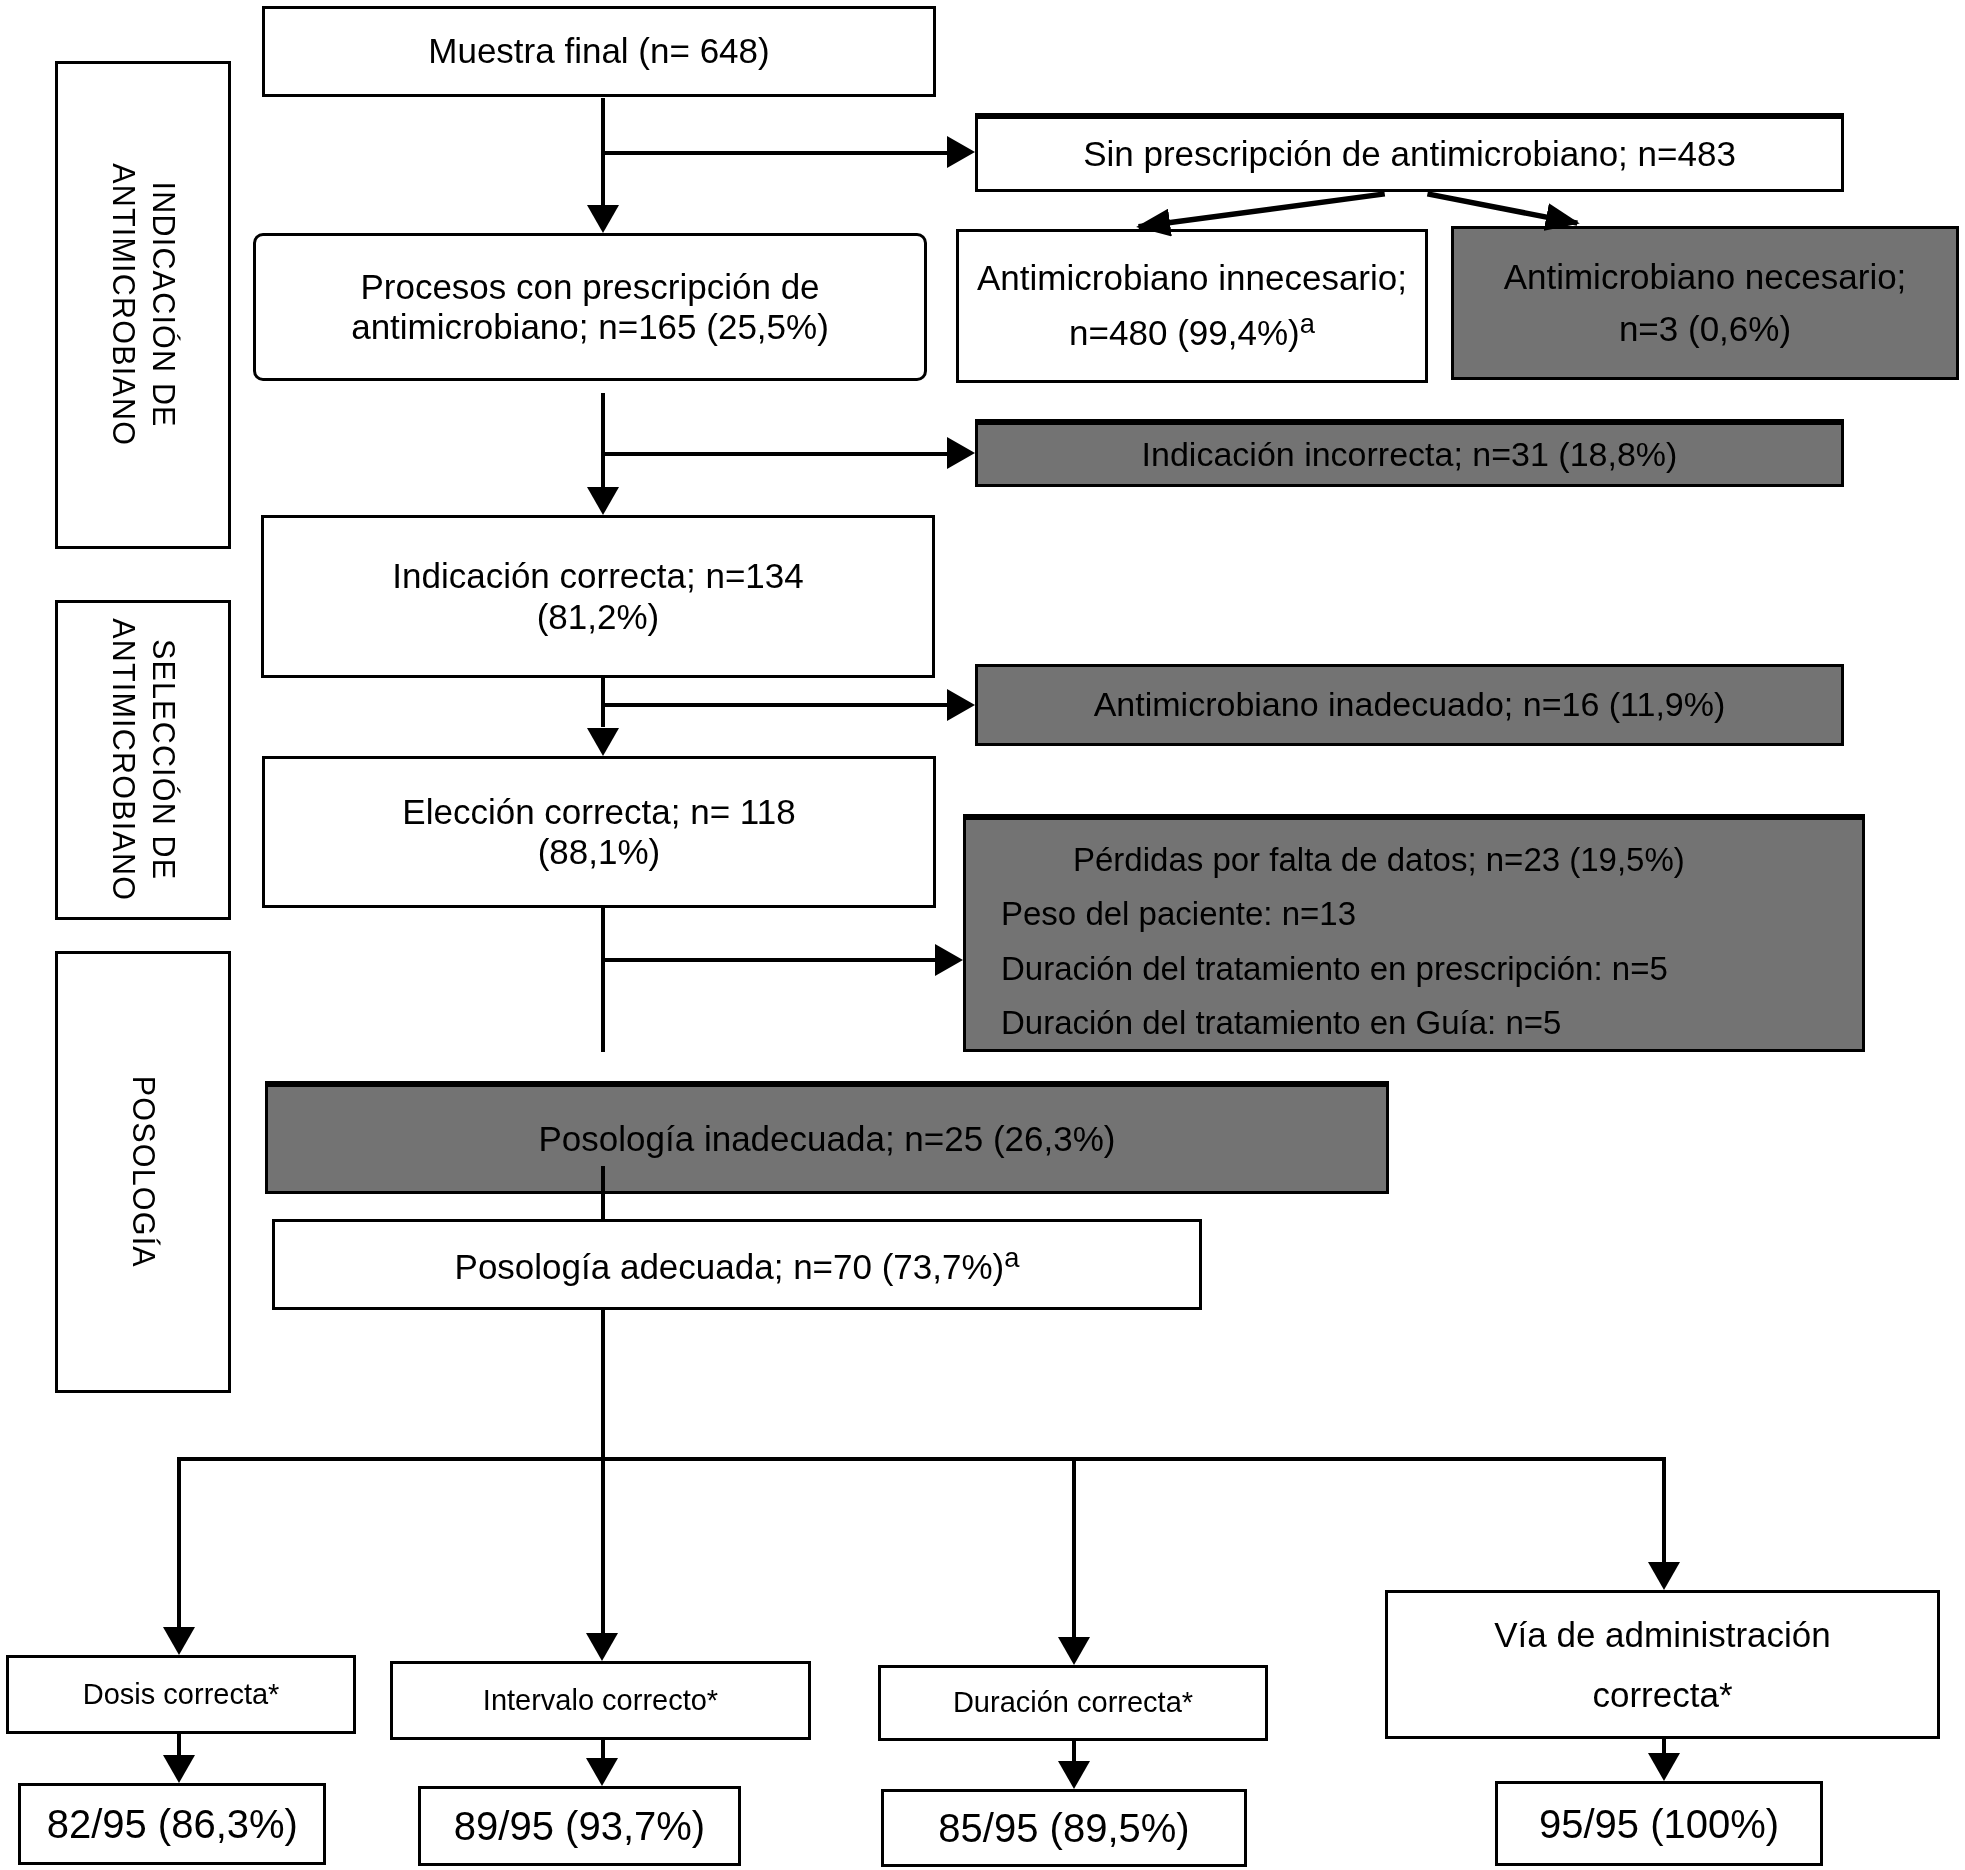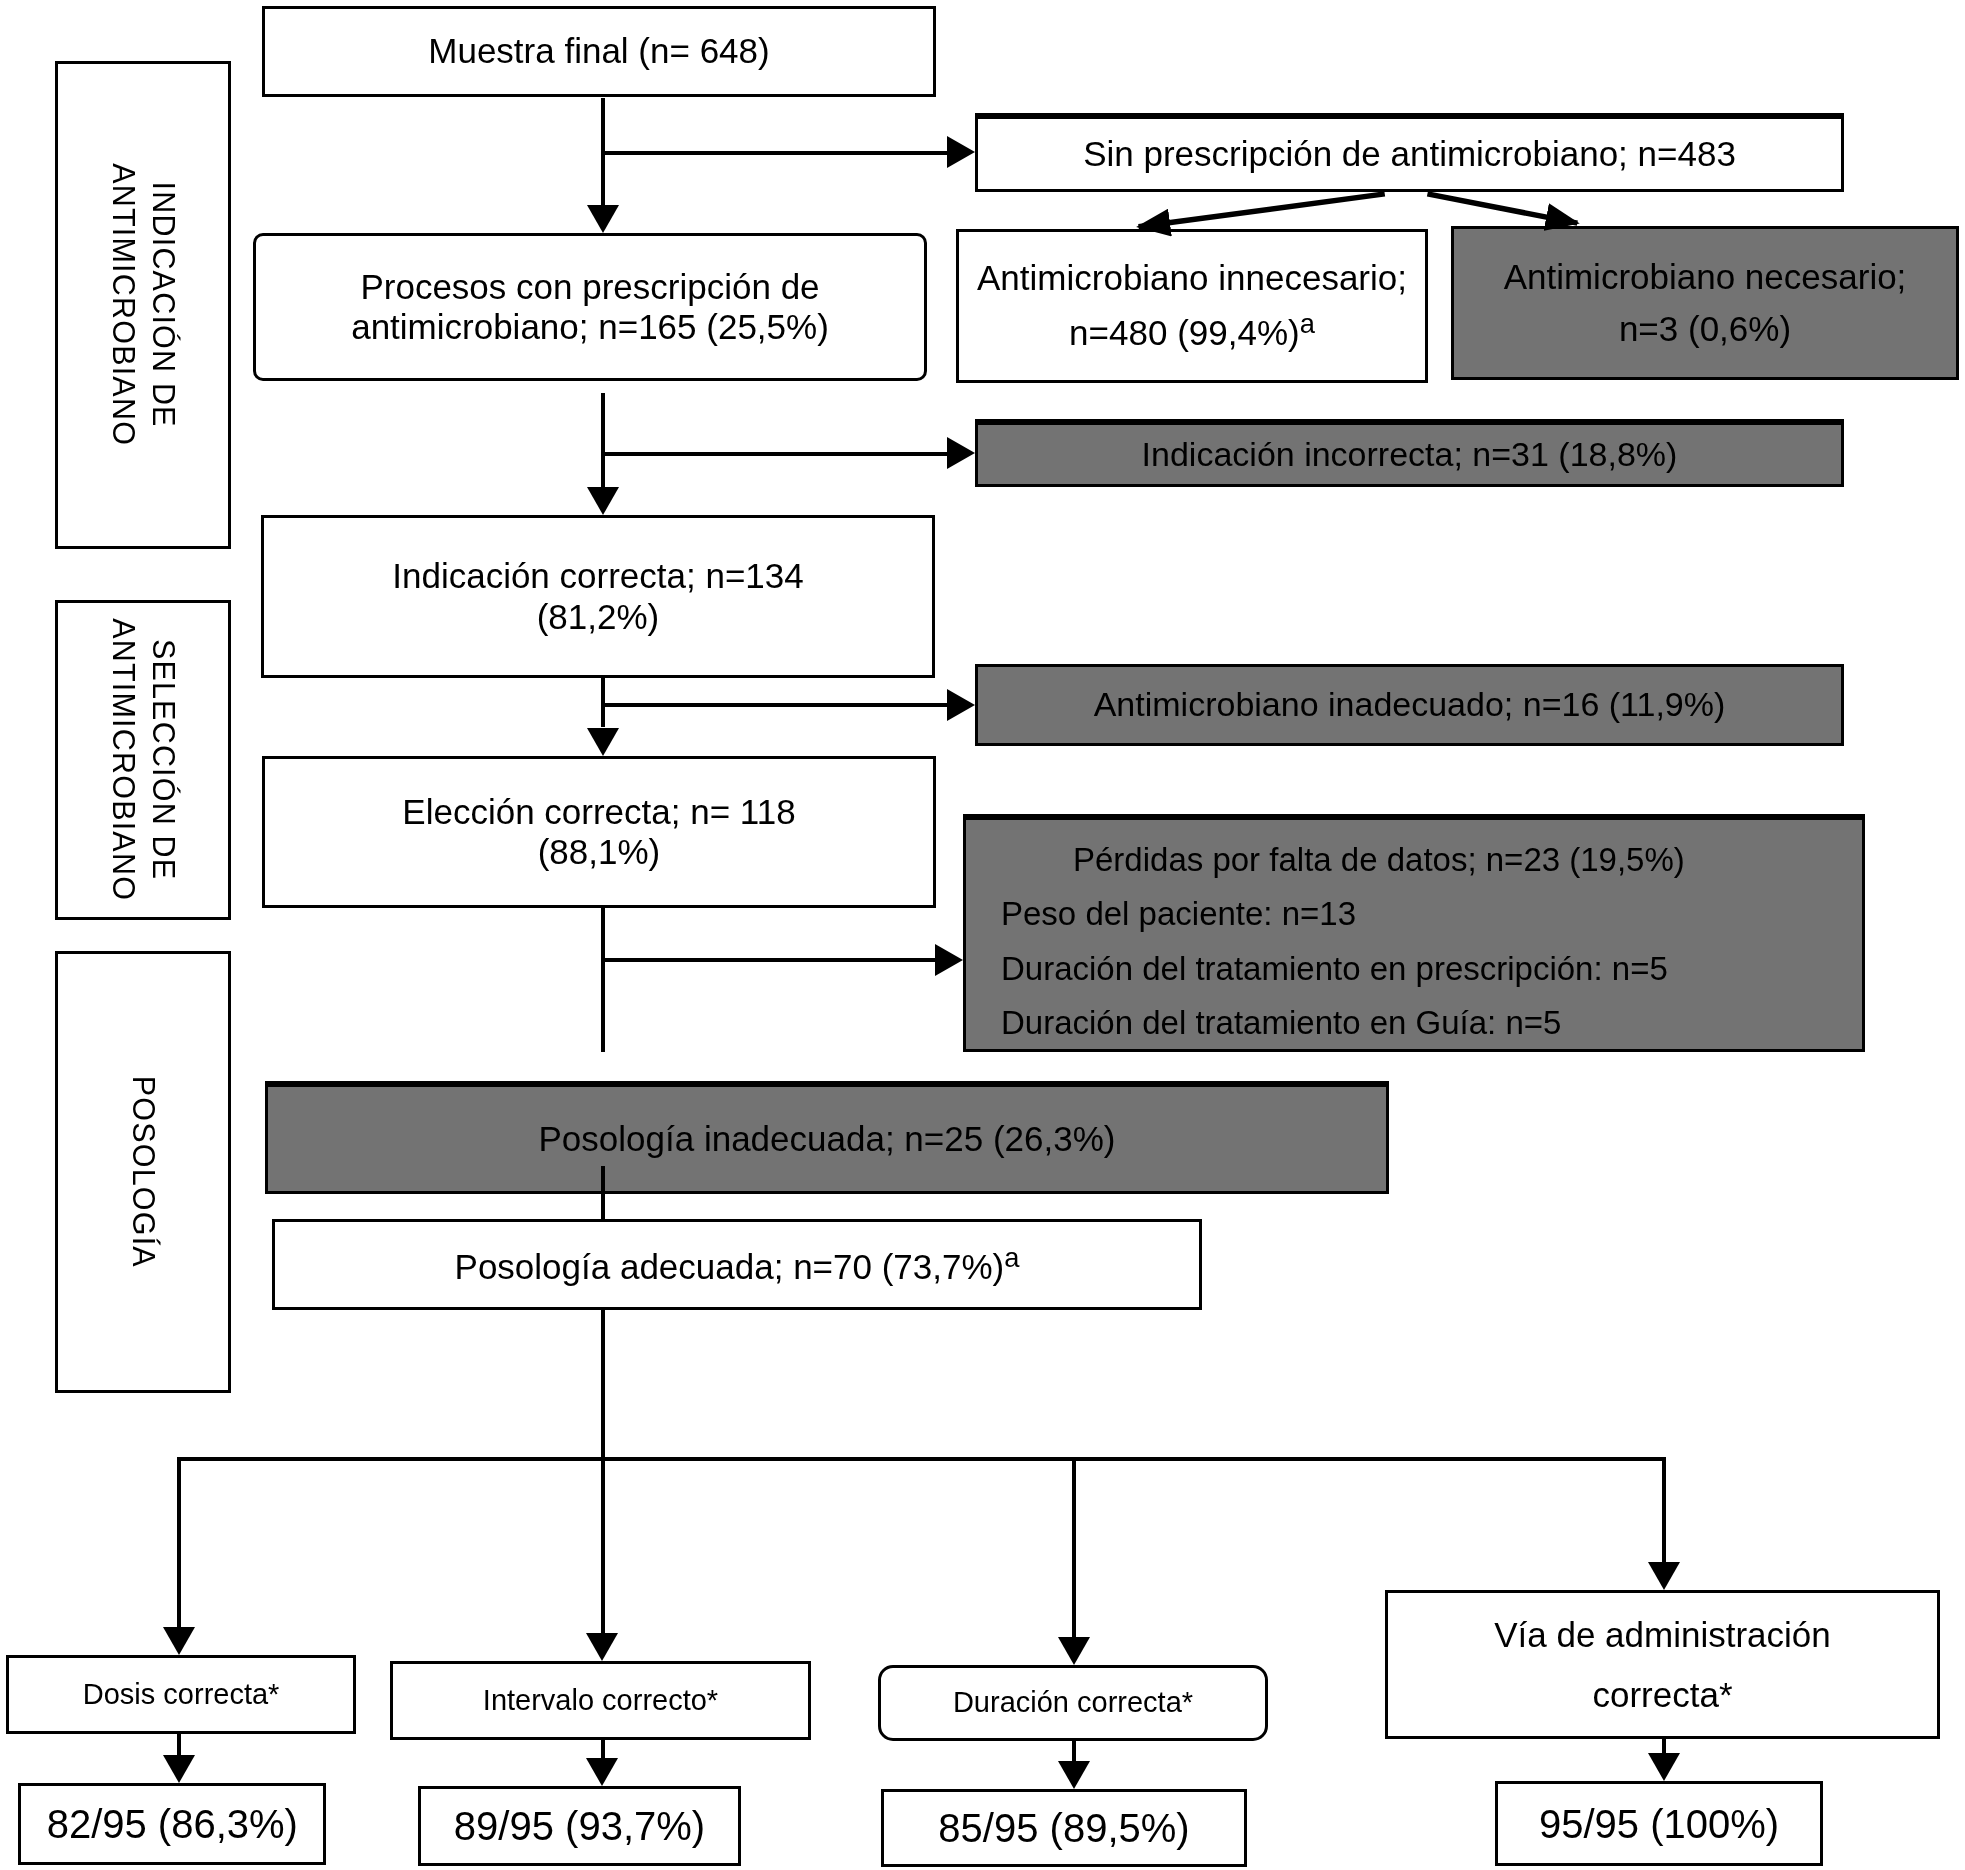--- a/index.html
+++ b/index.html
@@ -151,21 +151,21 @@
       <div>Duración del tratamiento en Guía: n=5</div>
     </div>
   </div>
 
   <div class="box small" style="left:6.1px;top:1655px;width:350px;height:79px;">
     <span>Dosis correcta*</span>
   </div>
   <div class="box small" style="left:390px;top:1661px;width:421px;height:79px;">
     <span>Intervalo correcto*</span>
   </div>
-  <div class="box small" style="left:878px;top:1665px;width:390px;height:76px;border-radius:15px;">
+  <div class="box small" style="left:878px;top:1665px;width:390px;height:76px;">
     <span>Duración correcta*</span>
   </div>
   <div class="box lh17" style="left:1385px;top:1590px;width:555px;height:149px;">
     <span>Vía de administración
 correcta*</span>
   </div>
 
   <div class="box big" style="left:18.3px;top:1783px;width:308px;height:82px;">
     <span>82/95 (86,3%)</span>
   </div>

